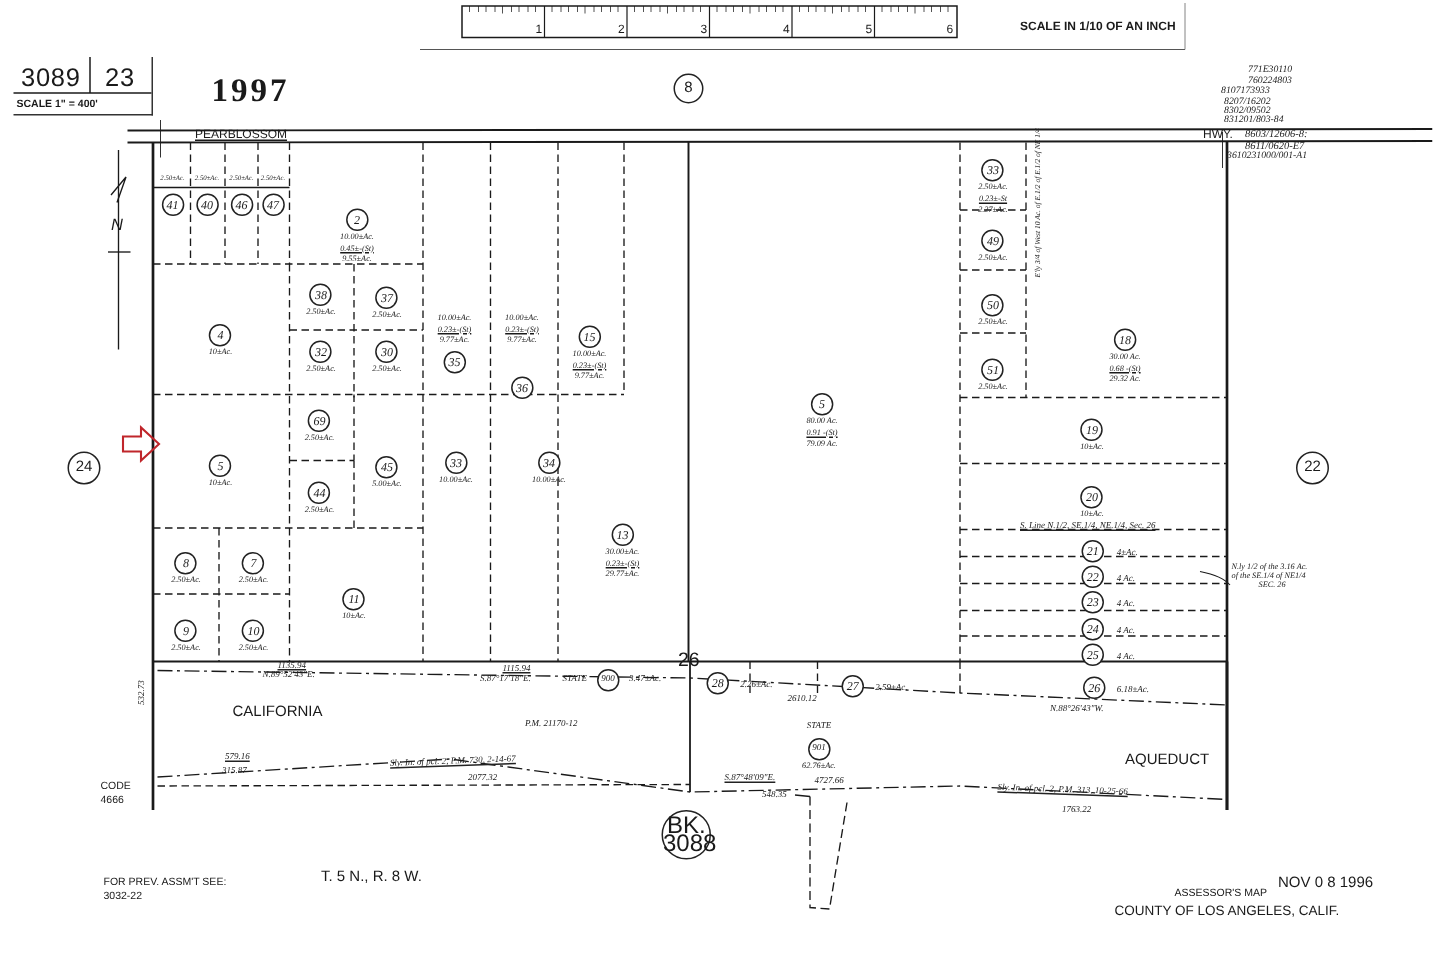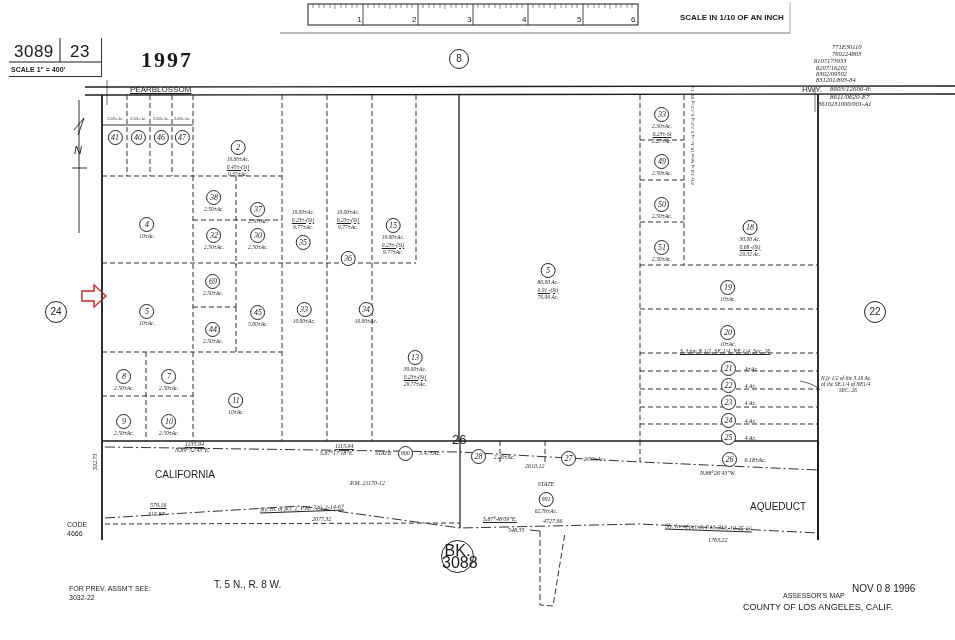--- a/index.html
+++ b/index.html
@@ -228,21 +228,21 @@
   <span class="pnum">2</span>
   <span class="pacre">10.00±Ac.</span>
   <span class="pacre ul">0.45±-(St)</span>
   <span class="pacre">9.55±Ac.</span>
 </div>
 
 <div class="parcel" style="left:214px;top:186px;">
   <span class="pnum">38</span>
   <span class="pacre">2.50±Ac.</span>
 </div>
-<div class="parcel" style="left:258px;top:198px;">
+<div class="parcel" style="left:258px;top:188px;">
   <span class="pnum">37</span>
   <span class="pacre">2.50±Ac.</span>
 </div>
 <div class="parcel" style="left:214px;top:224px;">
   <span class="pnum">32</span>
   <span class="pacre">2.50±Ac.</span>
 </div>
 <div class="parcel" style="left:258px;top:224px;">
   <span class="pnum">30</span>
   <span class="pacre">2.50±Ac.</span>

